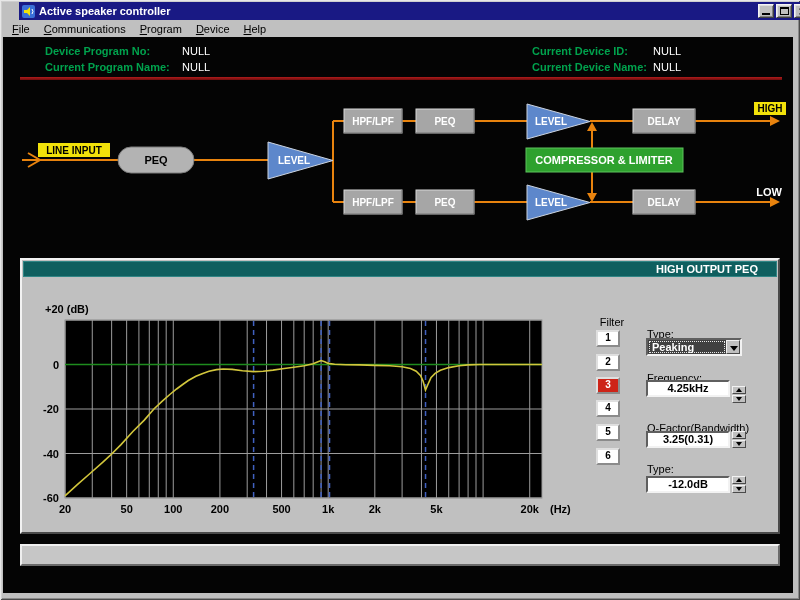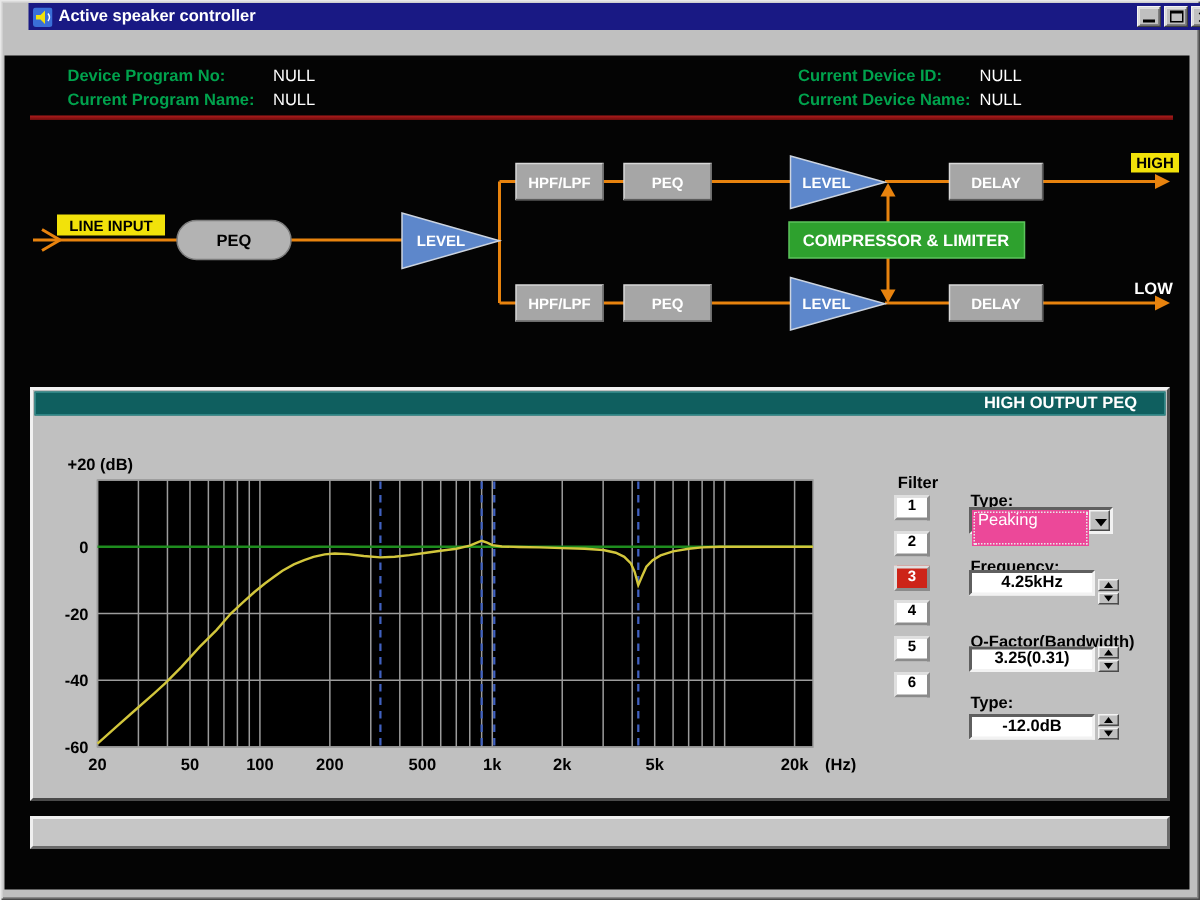--- a/index.html
+++ b/index.html
@@ -34,25 +34,25 @@
   .comp{fill:#2ea12e;stroke:#5cc45c;stroke-width:1;}
   .iolabel{fill:#f2e20a;stroke:none;}
   .btext{font:bold 10px "Liberation Sans",sans-serif;fill:#fff;text-anchor:middle;}
   .btext11{font:bold 11px "Liberation Sans",sans-serif;fill:#fff;text-anchor:middle;}
   .ktext{font:bold 10px "Liberation Sans",sans-serif;fill:#000;text-anchor:middle;}
   .ktext11{font:bold 11px "Liberation Sans",sans-serif;fill:#000;text-anchor:middle;}
   .peq-panel{position:absolute;left:17px;top:221px;width:760px;height:276px;background:#c0c0c0;border:2px solid;border-color:#f2f2f2 #4a4a4a #4a4a4a #f2f2f2;}
   .panel-header{position:absolute;left:1px;top:1px;width:754px;height:16px;background:#0f5f5f;border:1px solid #2f8585;color:#fff;font-size:11px;font-weight:bold;text-align:right;padding:1px 18px 0 0;}
   .eq-chart{position:absolute;left:10px;top:40px;width:545px;height:215px;}
   .tick{font:bold 11px "Liberation Sans",sans-serif;fill:#000;}
-  .ctl-label{position:absolute;font-size:11px;font-weight:bold;color:#000;white-space:nowrap;}
+  .ctl-label{position:absolute;font-size:11px;font-weight:normal;color:#000;white-space:nowrap;}
   .filter-btn{position:absolute;left:574px;width:24px;height:17px;background:#fff;border:2px outset #dfdfdf;color:#000;font-size:10px;font-weight:bold;text-align:center;line-height:12px;}
   .filter-btn.selected{background:#cd2418;color:#fff;}
   .dropdown{position:absolute;left:624px;top:78px;width:96px;height:18px;background:#fff;border:2px solid;border-color:#5f5f5f #f2f2f2 #f2f2f2 #5f5f5f;}
-  .dropdown .sel{position:absolute;left:0;top:0;width:78px;height:24px;background:#ec4899;color:#fff;font-size:11px;font-weight:normal;padding:0 0 0 4px;line-height:14px;outline:1px dotted #e8e8e8;outline-offset:-2px;white-space:nowrap;overflow:hidden;}
+  .dropdown .sel{position:absolute;left:0;top:0;width:78px;height:14px;background:#404040;color:#fff;font-size:11px;font-weight:bold;padding:0 0 0 4px;line-height:14px;outline:1px dotted #e8e8e8;outline-offset:-2px;white-space:nowrap;overflow:hidden;}
   .dropdown .dbtn{position:absolute;right:0;top:0;width:14px;height:14px;background:#c0c0c0;border:1px solid;border-color:#f2f2f2 #4a4a4a #4a4a4a #f2f2f2;}
   .tri-dn-big{position:absolute;left:3px;top:5px;width:0;height:0;border-left:4px solid transparent;border-right:4px solid transparent;border-top:5px solid #000;}
   .field{position:absolute;left:624px;width:84px;height:17px;background:#fff;border:2px solid;border-color:#5f5f5f #f2f2f2 #f2f2f2 #5f5f5f;color:#000;font-size:11px;font-weight:bold;text-align:center;line-height:13px;}
   .spinner{position:absolute;left:710px;width:14px;height:17px;}
   .spin{position:relative;width:14px;height:8px;background:#c0c0c0;border:1px solid;border-color:#f2f2f2 #4a4a4a #4a4a4a #f2f2f2;margin-bottom:1px;}
   .tri-up{position:absolute;left:3px;top:1px;width:0;height:0;border-left:3px solid transparent;border-right:3px solid transparent;border-bottom:4px solid #000;}
   .tri-dn{position:absolute;left:3px;top:1px;width:0;height:0;border-left:3px solid transparent;border-right:3px solid transparent;border-top:4px solid #000;}
   .statusbar{position:absolute;left:17px;top:507px;width:760px;height:22px;background:#c6c6c6;border:2px solid;border-color:#efefef #6a6a6a #6a6a6a #efefef;font-size:11px;color:#000;padding:3px 6px;}
 </style>
 </head>
@@ -74,20 +74,27 @@
       <span class="winbtn">
           <span class="glyph-max"></span>
         </span>
       <span class="winbtn">
           <span class="glyph-x1"></span>
           <span class="glyph-x2"></span>
         </span>
     </span>
   </div>
 
+  <div class="menubar">
+    <span class="menu-item"><u>F</u><span>ile</span></span>
+    <span class="menu-item"><u>C</u><span>ommunications</span></span>
+    <span class="menu-item"><u>P</u><span>rogram</span></span>
+    <span class="menu-item"><u>D</u><span>evice</span></span>
+    <span class="menu-item"><u>H</u><span>elp</span></span>
+  </div>
 
   <div class="client">
 
     <span class="hlabel" style="left:42px;top:8px">Device Program No:</span>
     <span class="hvalue" style="left:179px;top:8px">NULL</span>
     <span class="hlabel" style="left:42px;top:24px">Current Program Name:</span>
     <span class="hvalue" style="left:179px;top:24px">NULL</span>
     <span class="hlabel" style="left:529px;top:8px">Current Device ID:</span>
     <span class="hvalue" style="left:650px;top:8px">NULL</span>
     <span class="hlabel" style="left:529px;top:24px">Current Device Name:</span>

